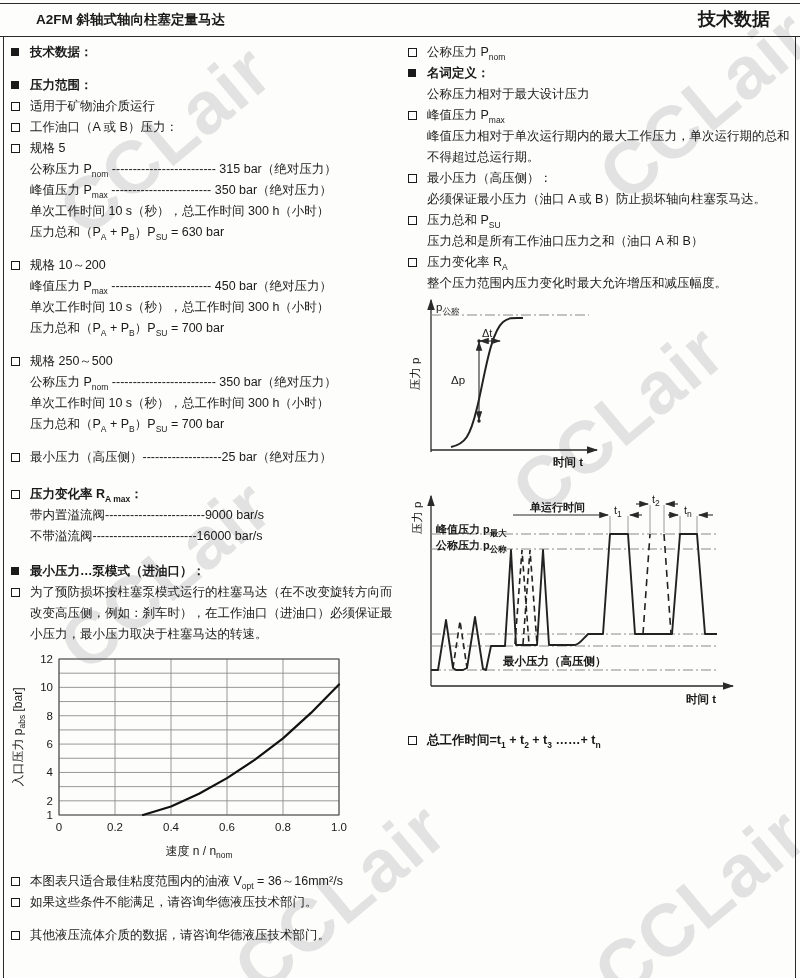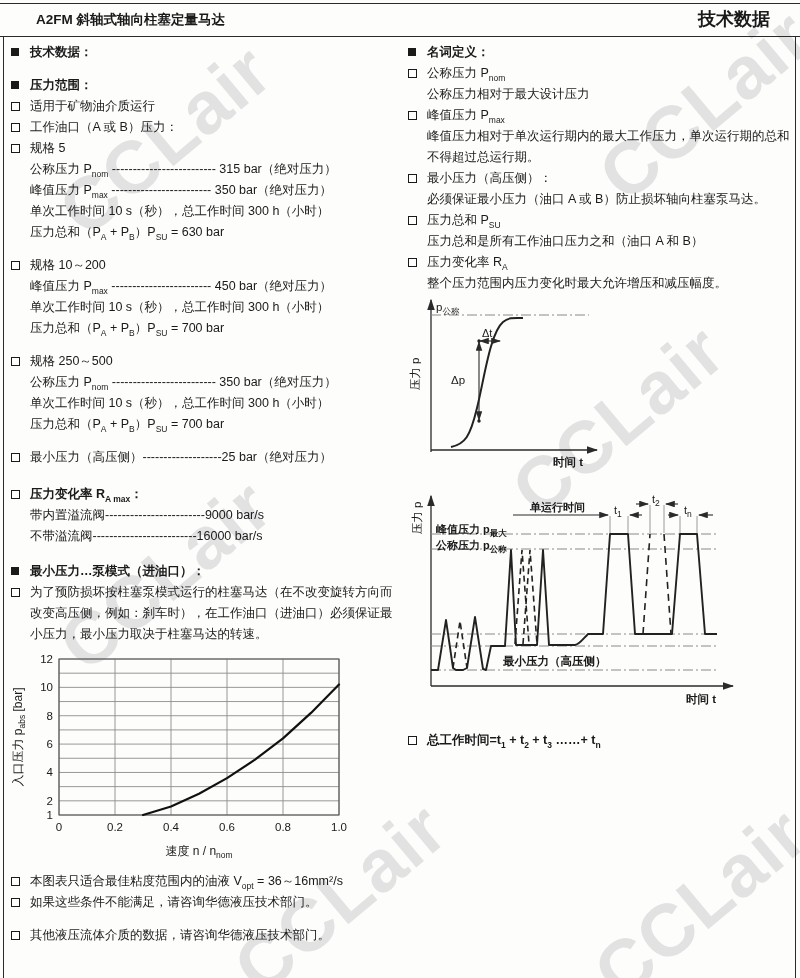--- a/index.html
+++ b/index.html
@@ -194,30 +194,30 @@
         <span class="b-hollow"></span>
       </span>
     <span class="txt">其他液压流体介质的数据，请咨询华德液压技术部门。</span>
   </div>
 </div>
 
 <div class="col col-right">
 
   <div class="row">
     <span class="bcell">
+        <span class="b-hollow"></span>
+      </span>
+    <span class="txt">公称压力 P<sub>nom</sub></span>
+  </div>
+
+  <div class="row">
+    <span class="bcell">
         <span class="b-solid"></span>
       </span>
     <span class="txt bold">名词定义：</span>
-  </div>
-
-  <div class="row">
-    <span class="bcell">
-        <span class="b-hollow"></span>
-      </span>
-    <span class="txt">公称压力 P<sub>nom</sub></span>
   </div>
   <div class="sub-line">公称压力相对于最大设计压力</div>
 
   <div class="row">
     <span class="bcell">
         <span class="b-hollow"></span>
       </span>
     <span class="txt">峰值压力 P<sub>max</sub></span>
   </div>
   <div class="sub-line">峰值压力相对于单次运行期内的最大工作压力，单次运行期的总和不得超过总运行期。</div>

